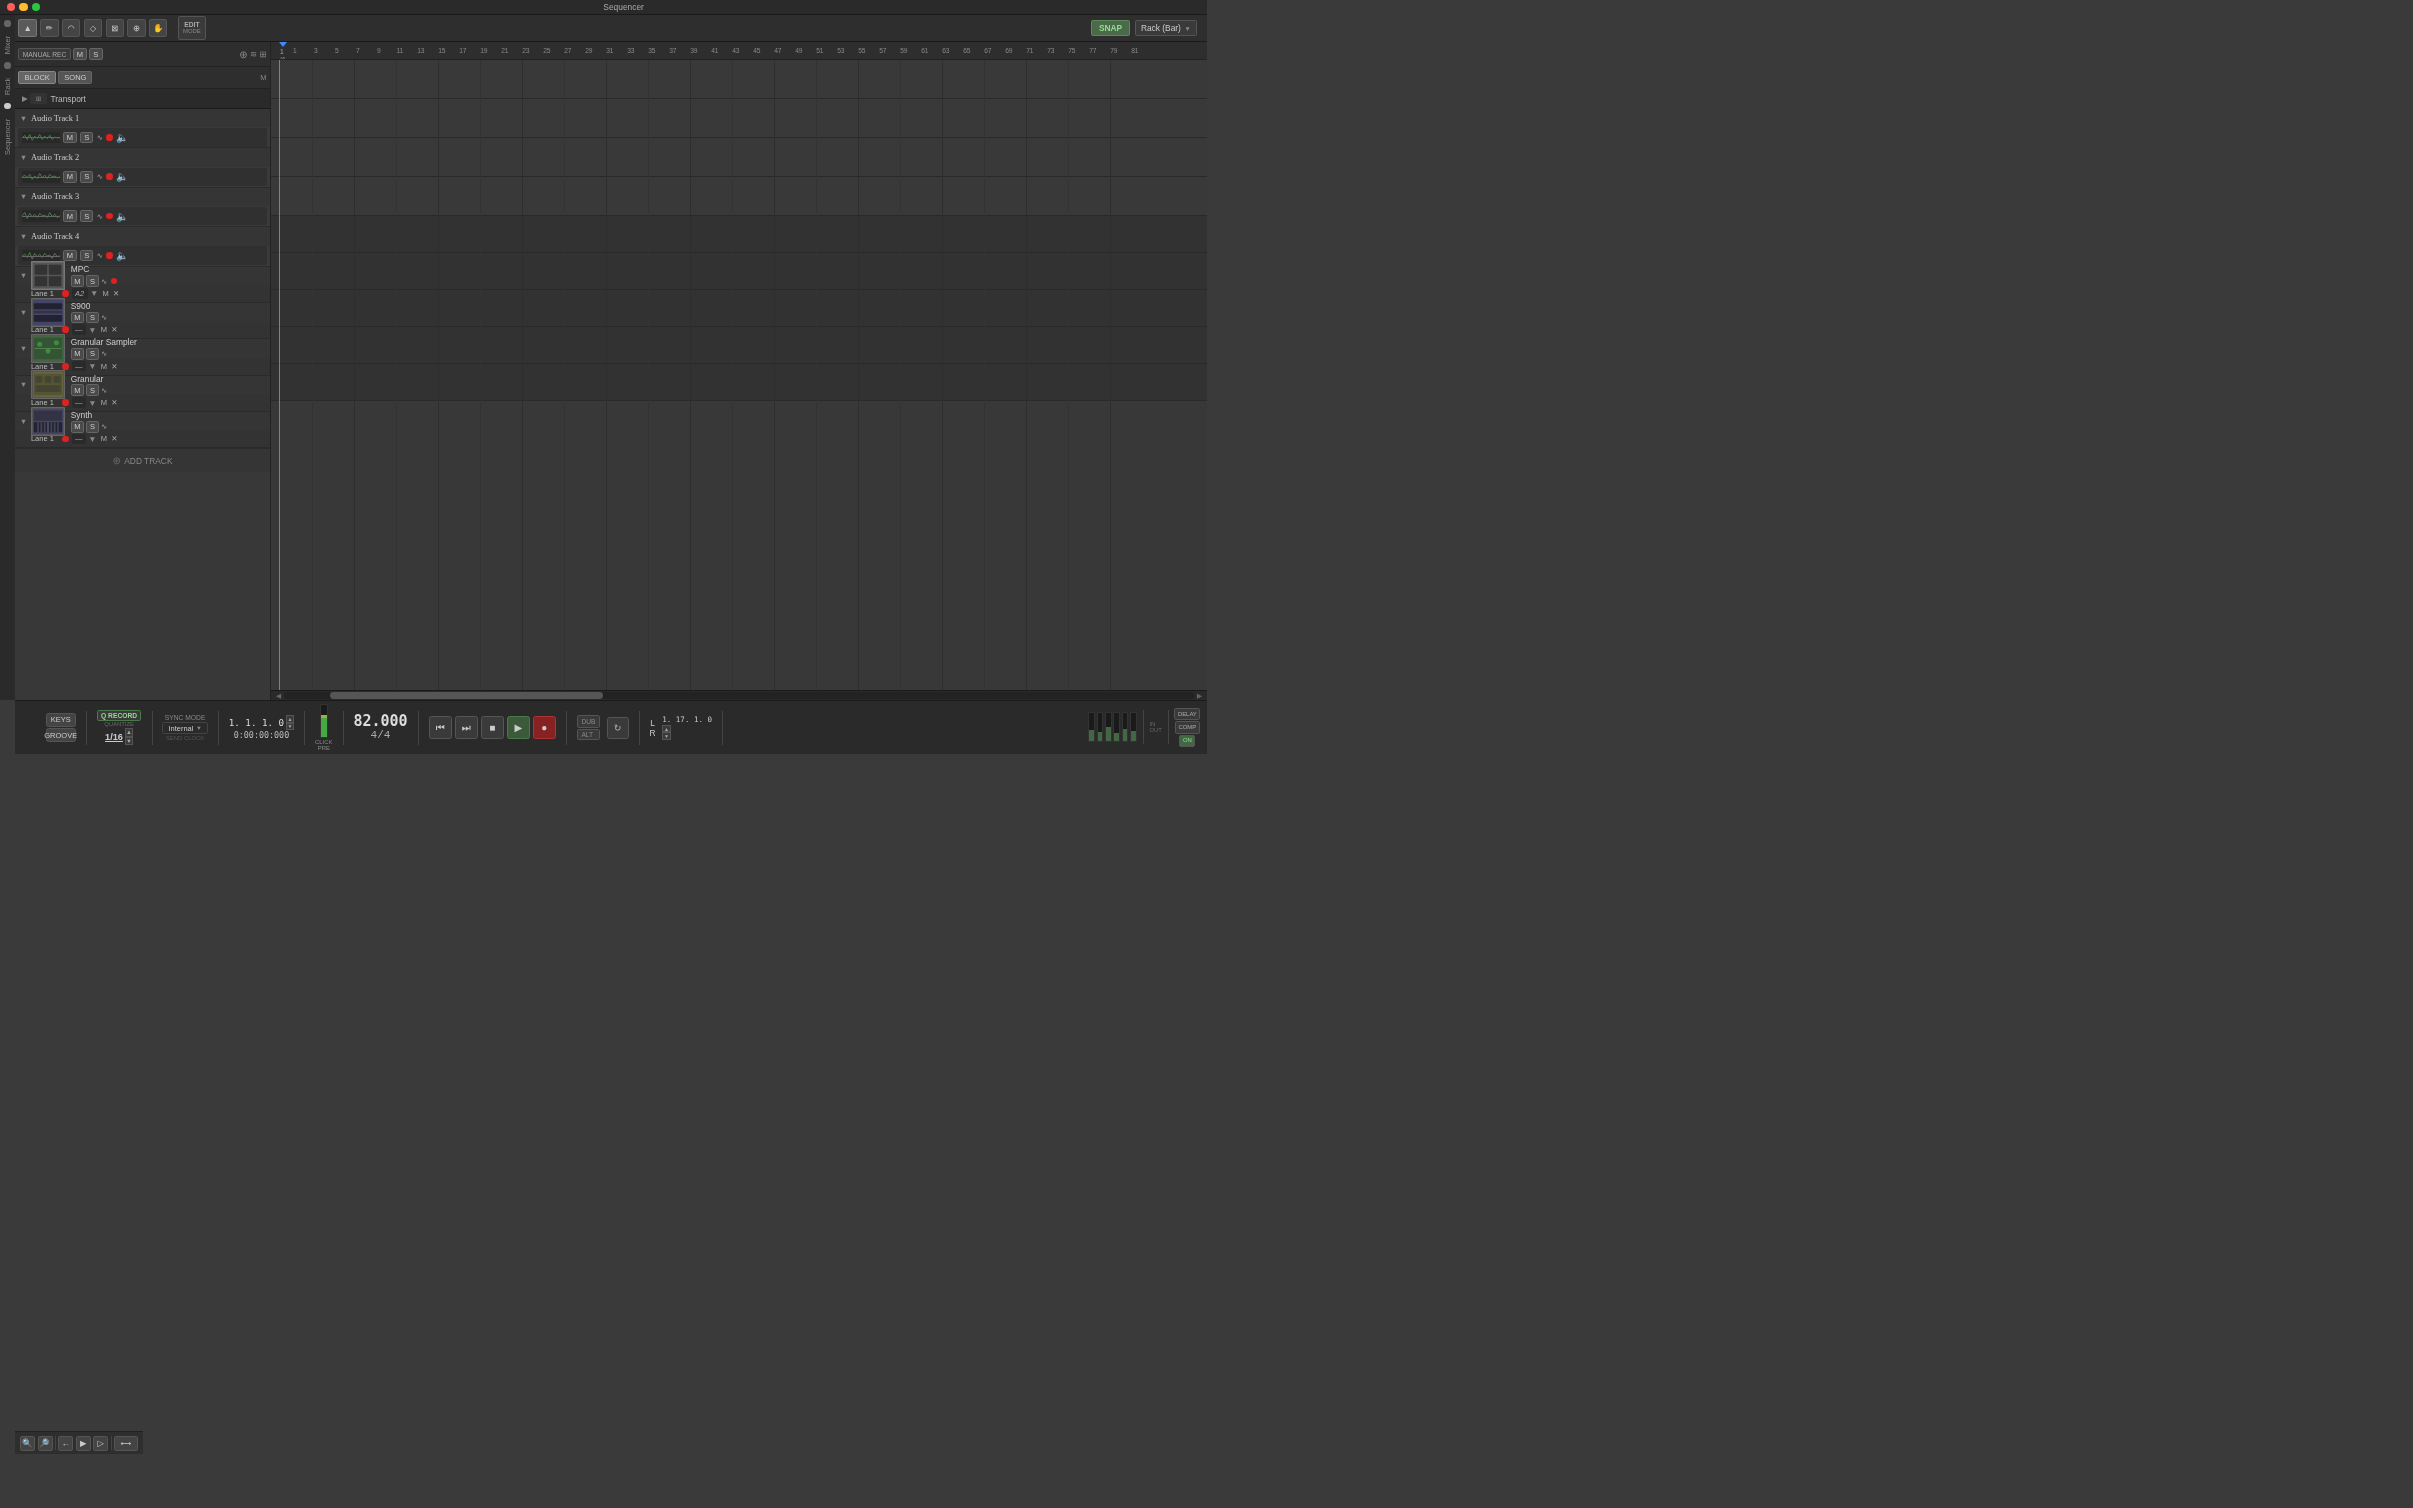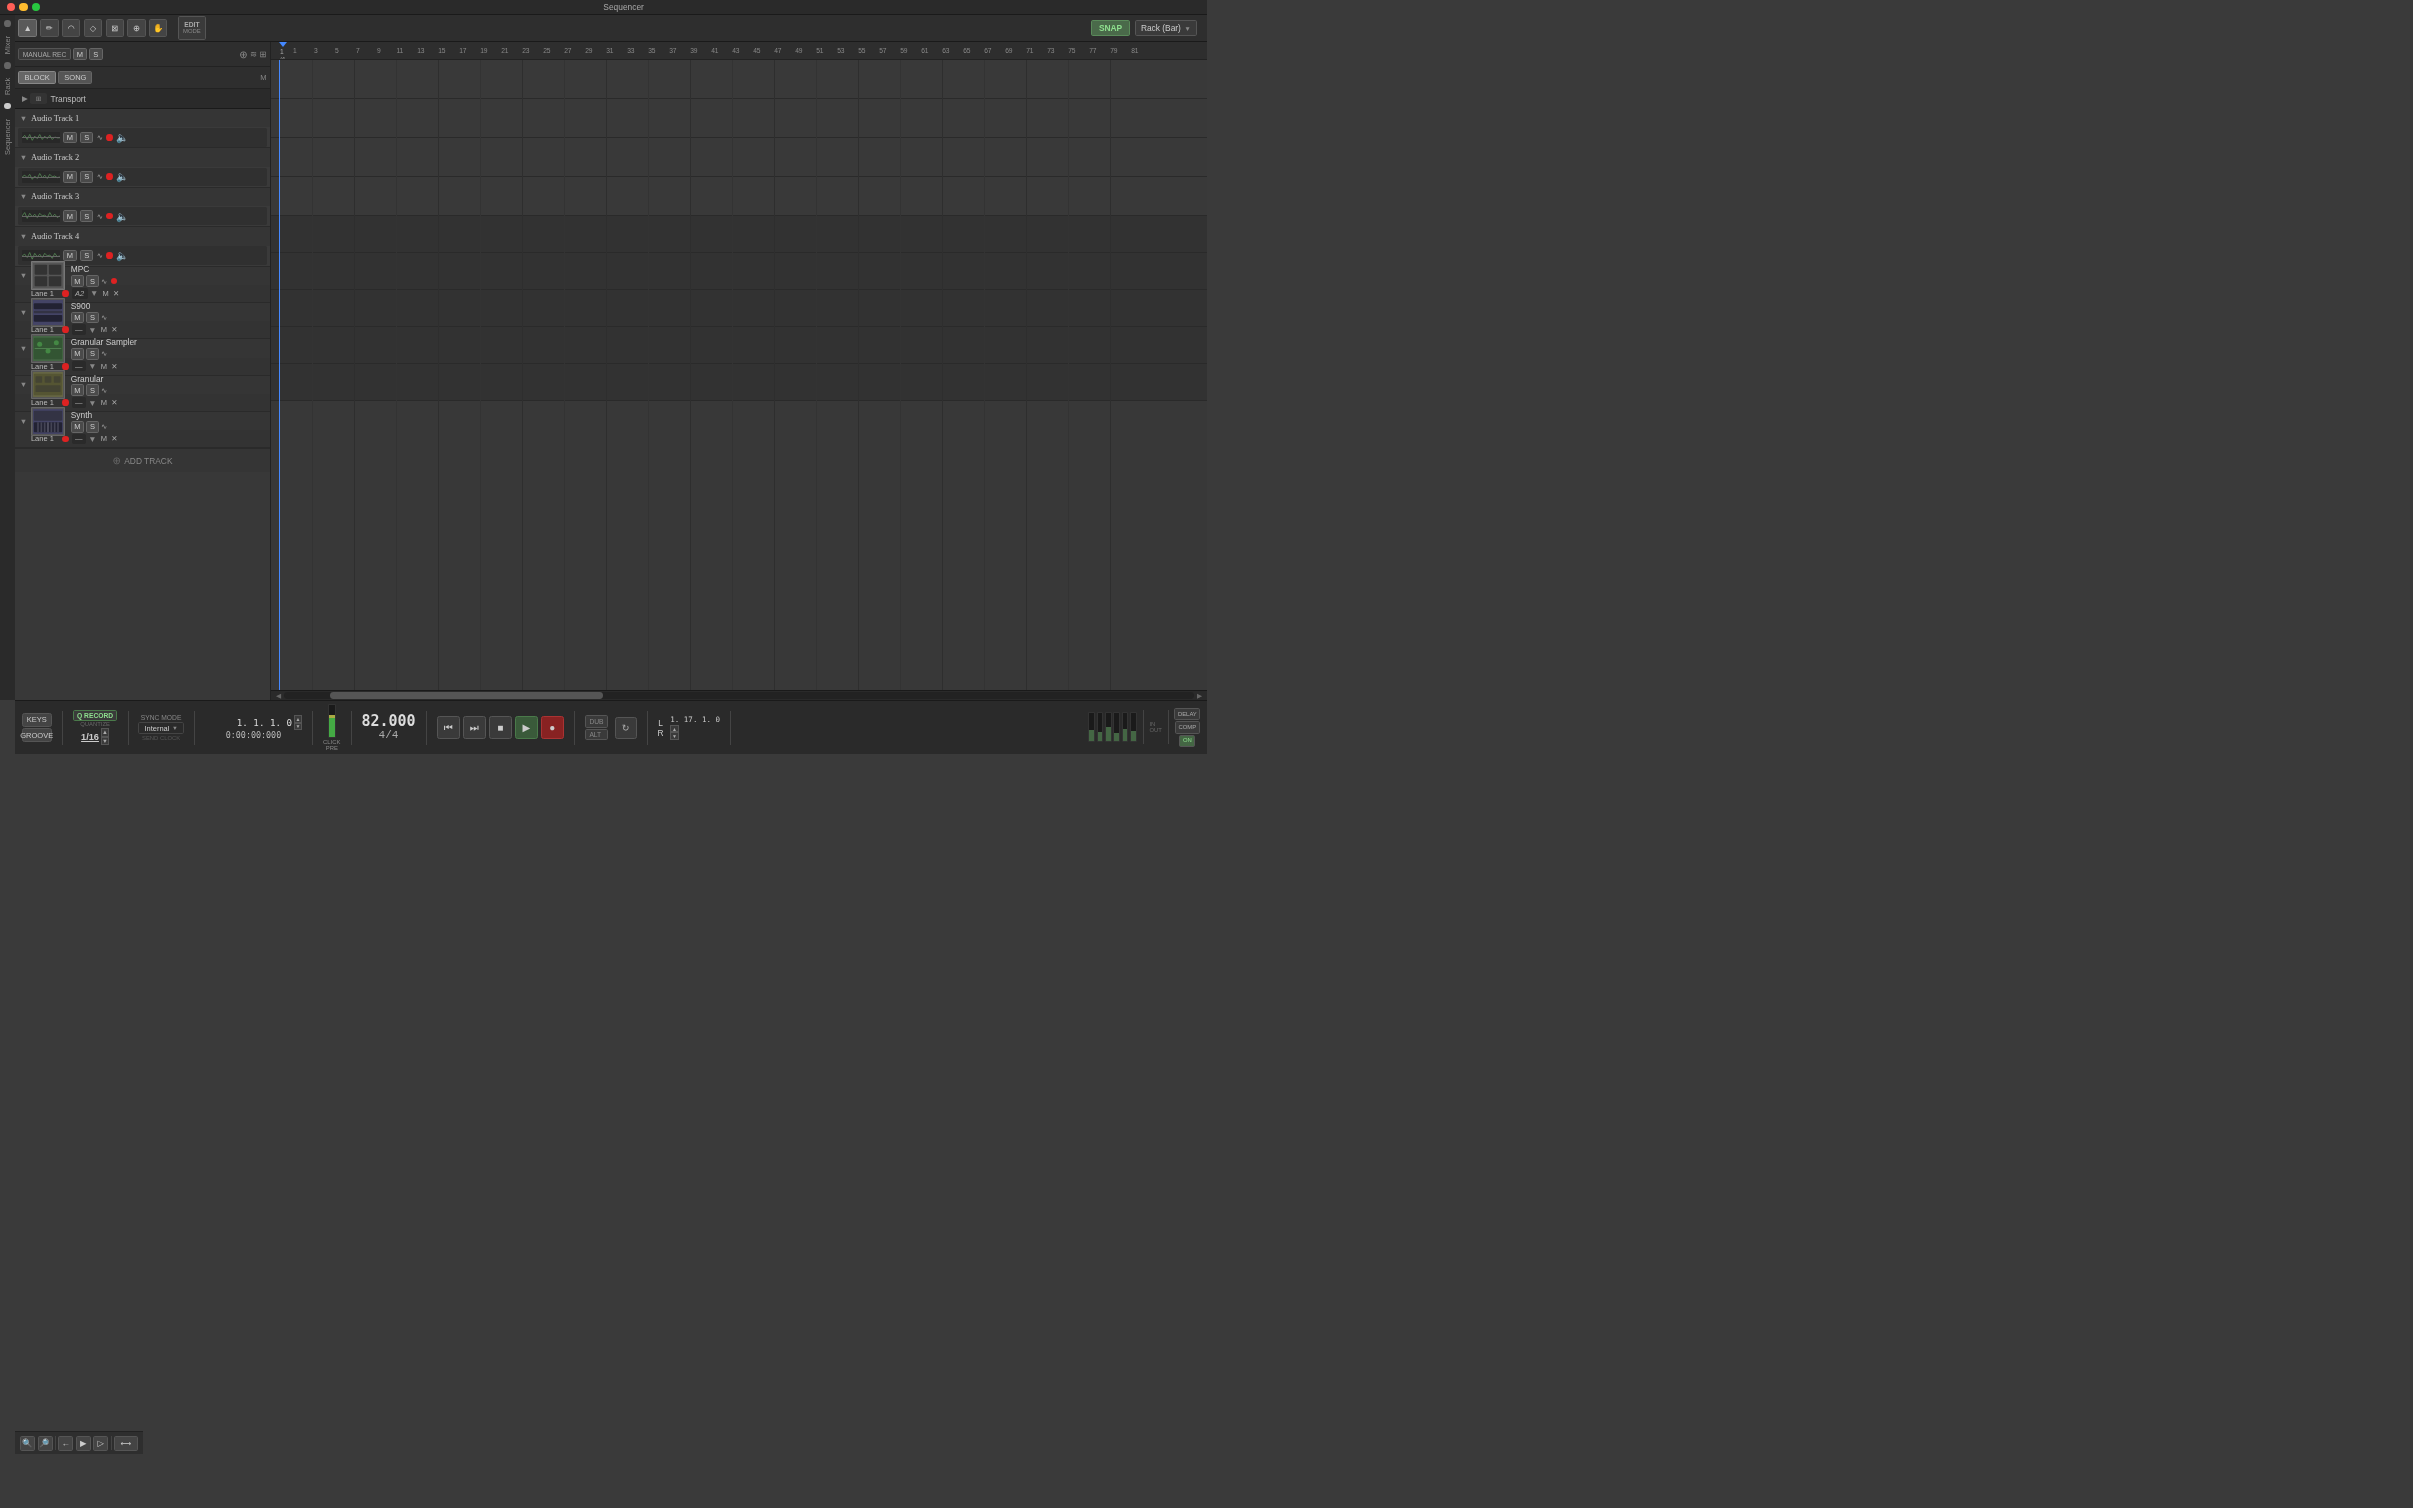--- a/index.html
+++ b/index.html
@@ -956,21 +956,21 @@
         </div>
         <div style="width:11.7px;height:6.7px;display:flex;align-items:center;justify-content:center;color:#666;font-size:6.7px;">▶</div>
       </div>
 
     </div>
 
   </div>
 
   <div class="transport-bar">
 
-    <div style="display:flex;flex-direction:column;align-items:center;gap:0.8px;width:30px;">
+    <div style="display:flex;flex-direction:column;align-items:center;gap:0.8px;width:30px;margin-left:24px;">
       <div class="transport-btn" style="width:30px;font-size:7.5px;padding:1.7px 3.4px;">KEYS</div>
       <div class="transport-btn" style="width:30px;font-size:7.5px;padding:1.7px 3.4px;">GROOVE</div>
     </div>
 
     <div class="separator"></div>
 
     <div class="quantize-box">
       <div style="background:#3a3a3a;border:0.8px solid #4a7a4a;border-radius:1.7px;padding:0.8px 3.4px;font-size:6.7px;color:#8fdf8f;font-weight:bold;cursor:pointer;">Q RECORD</div>
       <div style="font-size:5.9px;color:#666;text-transform:uppercase;margin-top:0.8px;">QUANTIZE</div>
       <div style="display:flex;align-items:center;gap:1.7px;margin-top:0.8px;">
@@ -990,21 +990,21 @@
         <span style="font-size:7.5px;color:#ccc;">Internal</span>
         <span style="font-size:5.9px;color:#888;">▼</span>
       </div>
       <span style="font-size:5.9px;color:#555;">SEND CLOCK</span>
     </div>
 
     <div class="separator"></div>
 
     <div style="display:flex;flex-direction:column;align-items:center;">
       <div style="display:flex;align-items:center;gap:1.7px;">
-        <span style="font-size:9.2px;color:#ddd;font-family:monospace;margin-left:32px;">1.  1.  1.  0</span>
+        <span style="font-size:9.2px;color:#ddd;font-family:monospace;">1.  1.  1.  0</span>
         <div style="display:flex;flex-direction:column;">
           <div style="width:8.4px;height:7.5px;background:#3a3a3a;border:0.8px solid #555;cursor:pointer;display:flex;align-items:center;justify-content:center;font-size:5px;color:#aaa;">▲</div>
           <div style="width:8.4px;height:7.5px;background:#3a3a3a;border:0.8px solid #555;cursor:pointer;display:flex;align-items:center;justify-content:center;font-size:5px;color:#aaa;">▼</div>
         </div>
       </div>
       <span style="font-size:8.4px;color:#bbb;font-family:monospace;">0:00:00:000</span>
     </div>
 
     <div class="separator"></div>
 

